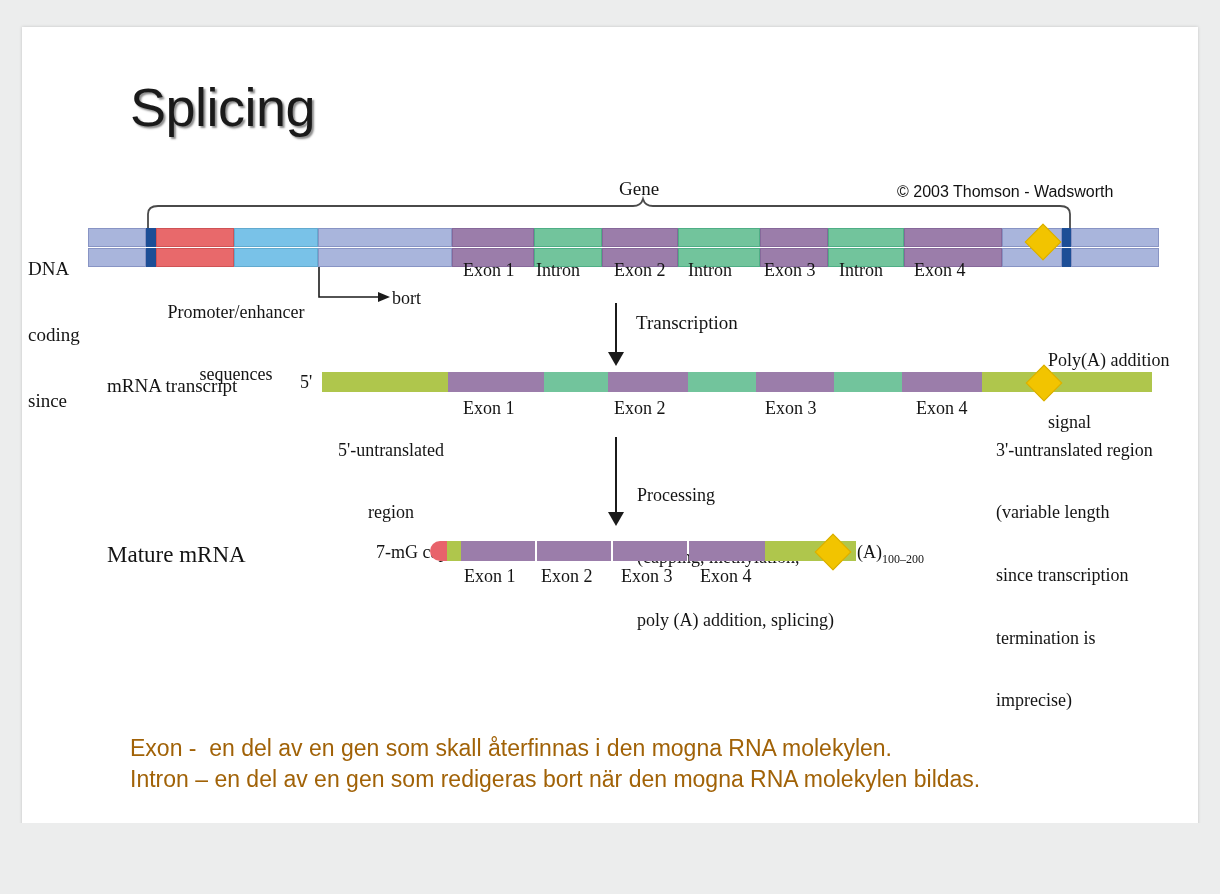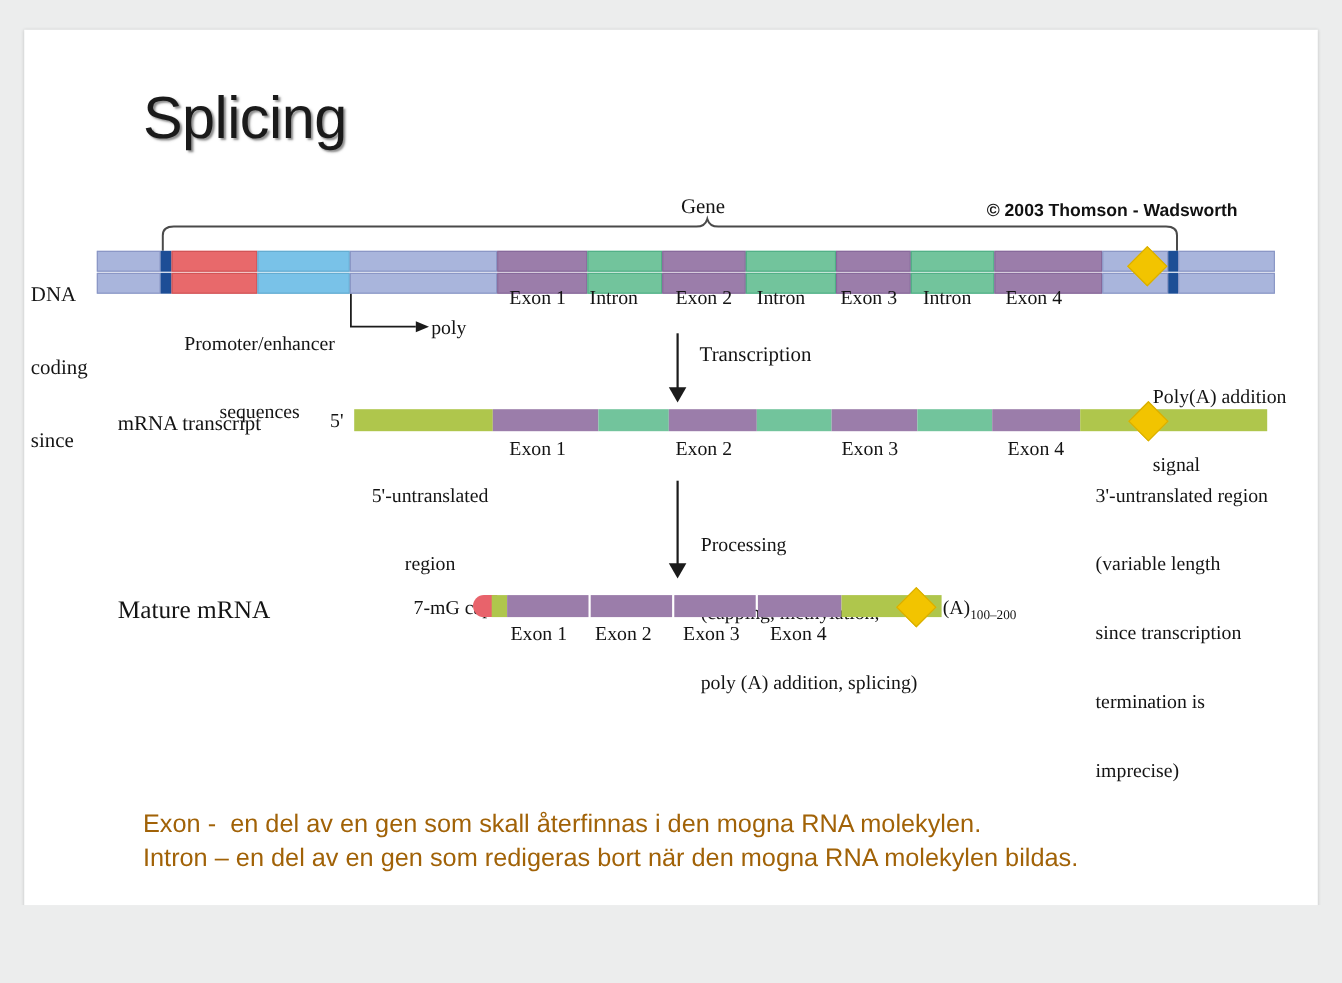--- a/index.html
+++ b/index.html
@@ -41,21 +41,21 @@
     position: absolute;
     font-family: "Liberation Serif", serif;
     color: #141414;
     font-weight: 400;
     line-height: 1.16;
     white-space: pre;
   }
   .copyright {
     position: absolute;
     font-family: "Liberation Sans", sans-serif;
-    font-weight: 700;
+    font-weight: 400;
     font-size: 16px;
     color: #111;
     white-space: pre;
   }
 
   
   .bar-seg { position: absolute; box-sizing: border-box; }
 
   .arrow-line { position: absolute; background: #1b1b1b; }
   .arrow-head {
@@ -160,21 +160,21 @@
   <div class="ser-n" style="left:688px; top:260px; font-size:18px;">Intron</div>
   <div class="ser-n" style="left:764px; top:260px; font-size:18px;">Exon 3</div>
   <div class="ser-n" style="left:839px; top:260px; font-size:18px;">Intron</div>
   <div class="ser-n" style="left:914px; top:260px; font-size:18px;">Exon 4</div>
 
   <div class="ser-n" style="left:153px; top:260px; font-size:18px; text-align:center; width:166px;">
     <div>Promoter/enhancer</div>
     <div>sequences</div>
   </div>
 
-  <div class="ser-n" style="left:392px; top:288px; font-size:18px;">poly</div>
+  <div class="ser-n" style="left:392px; top:288px; font-size:18px;">bort</div>
 
   <div class="arrow-line" style="left:615px; top:303px; width:2px; height:52px;"></div>
   <div class="arrow-head" style="left:608px; top:352px;"></div>
   <div class="ser-n" style="left:636px; top:312px; font-size:19px;">Transcription</div>
 
   <div class="ser-n" style="left:1048px; top:308px; font-size:18px;">
     <div>Poly(A) addition</div>
     <div>signal</div>
   </div>
 

